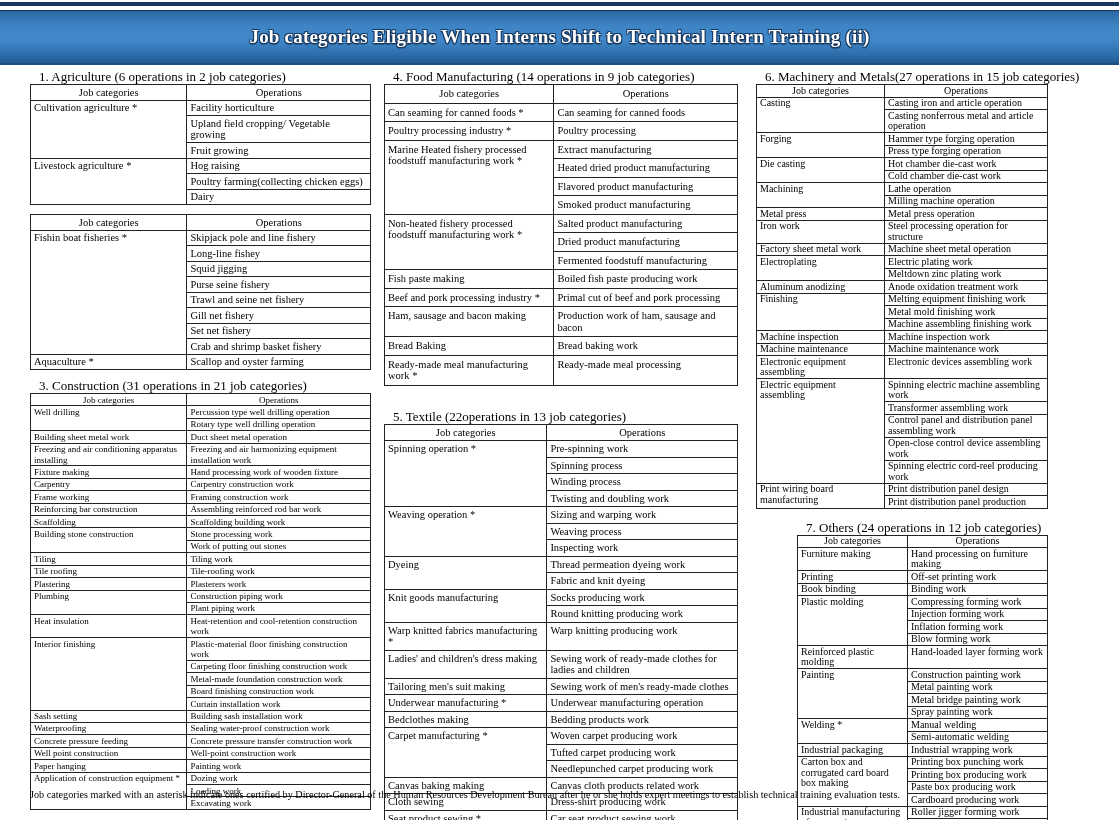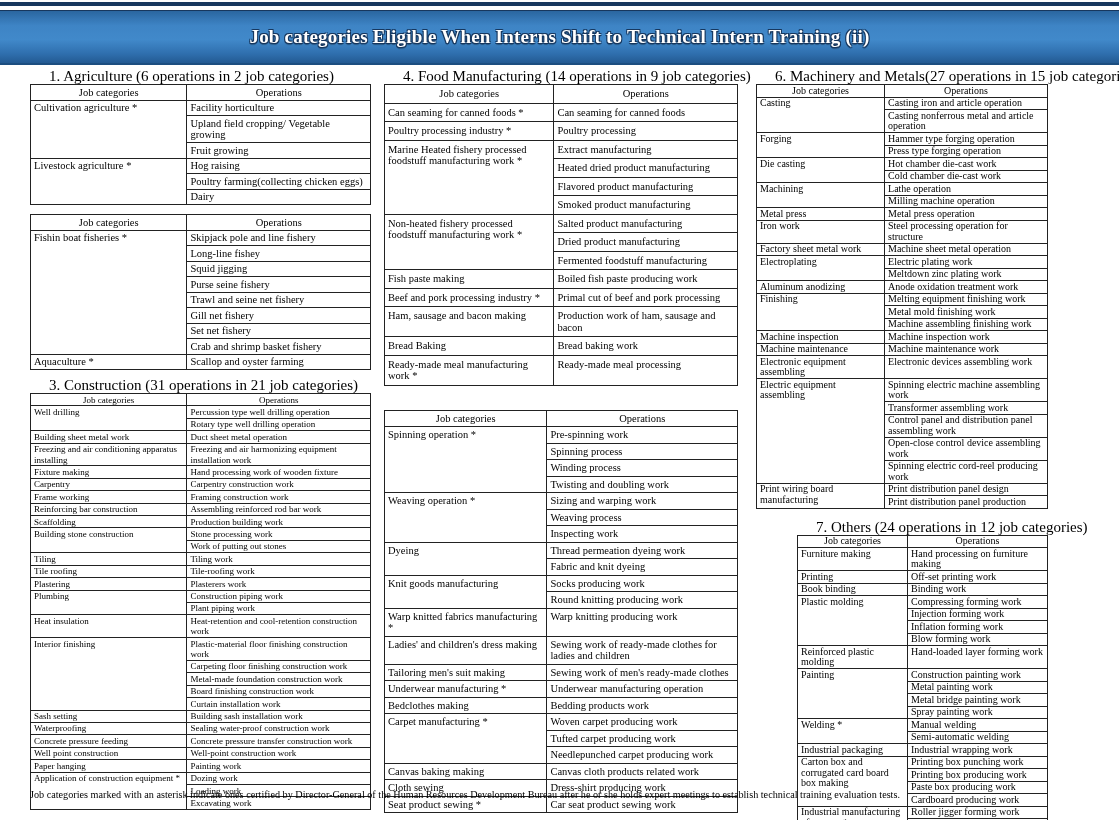--- a/index.html
+++ b/index.html
@@ -17,21 +17,21 @@
   .banner-line{
     font-weight:bold;font-size:19px;line-height:24px;color:#ffffff;letter-spacing:.2px;
     text-shadow:-1px -1px 0 #17375e,1px -1px 0 #17375e,-1px 1px 0 #17375e,1px 1px 0 #17375e,0 2px 1px rgba(0,0,0,.35);
   }
   .banner-line.u{text-decoration:underline;}
   .content{position:absolute;top:70px;left:30px;display:flex;align-items:flex-start;}
   .col{display:block;}
   .col-1{width:341px;margin-right:13px;}
   .col-2{width:354px;margin-right:18px;}
   .col-3{width:292px;}
-  .section-title{font-size:15px;line-height:13px;margin:0 0 1px 19px;white-space:nowrap;}
+  .section-title{font-size:13px;line-height:13px;margin:0 0 1px 9px;white-space:nowrap;}
   .section + .section{margin-top:9px;}
   .sec-5{margin-top:24px !important;}
   .sec-7{margin-top:12px !important;padding-left:41px;}
   table.jobs-table{border-collapse:collapse;width:100%;table-layout:fixed;border:1.5px solid #111;}
   .jobs-table th,.jobs-table td{
     border:1px solid #222;font-weight:normal;text-align:left;
     vertical-align:top;word-wrap:break-word;overflow-wrap:break-word;
   }
   .jobs-table th{text-align:center;}
   .col-cat{width:46%;} .col-ops{width:54%;}
@@ -182,21 +182,21 @@
             <tr>
               <td class="cat" rowspan="1">Frame working</td>
               <td class="ops">Framing construction work</td>
             </tr>
             <tr>
               <td class="cat" rowspan="1">Reinforcing bar construction</td>
               <td class="ops">Assembling reinforced rod bar work</td>
             </tr>
             <tr>
               <td class="cat" rowspan="1">Scaffolding</td>
-              <td class="ops">Production building work</td>
+              <td class="ops">Scaffolding building work</td>
             </tr>
             <tr>
               <td class="cat" rowspan="2">Building stone construction</td>
               <td class="ops">Stone processing work</td>
             </tr>
             <tr>
               <td class="ops">Work of putting out stones</td>
             </tr>
             <tr>
               <td class="cat" rowspan="1">Tiling</td>
@@ -334,20 +334,21 @@
               <td class="ops">Bread baking work</td>
             </tr>
             <tr>
               <td class="cat" rowspan="1">Ready-made meal manufacturing work *</td>
               <td class="ops">Ready-made meal processing</td>
             </tr>
           </tbody>
         </table>
       </div>
       <div class="section sec-5">
+        <div class="section-title">5. Textile (22operations in 13 job categories)</div>
         <table class="jobs-table">
           <colgroup>
             <col class="col-cat">
             <col class="col-ops">
           </colgroup>
           <thead>
             <tr>
               <th>Job categories</th>
               <th>Operations</th>
             </tr>

